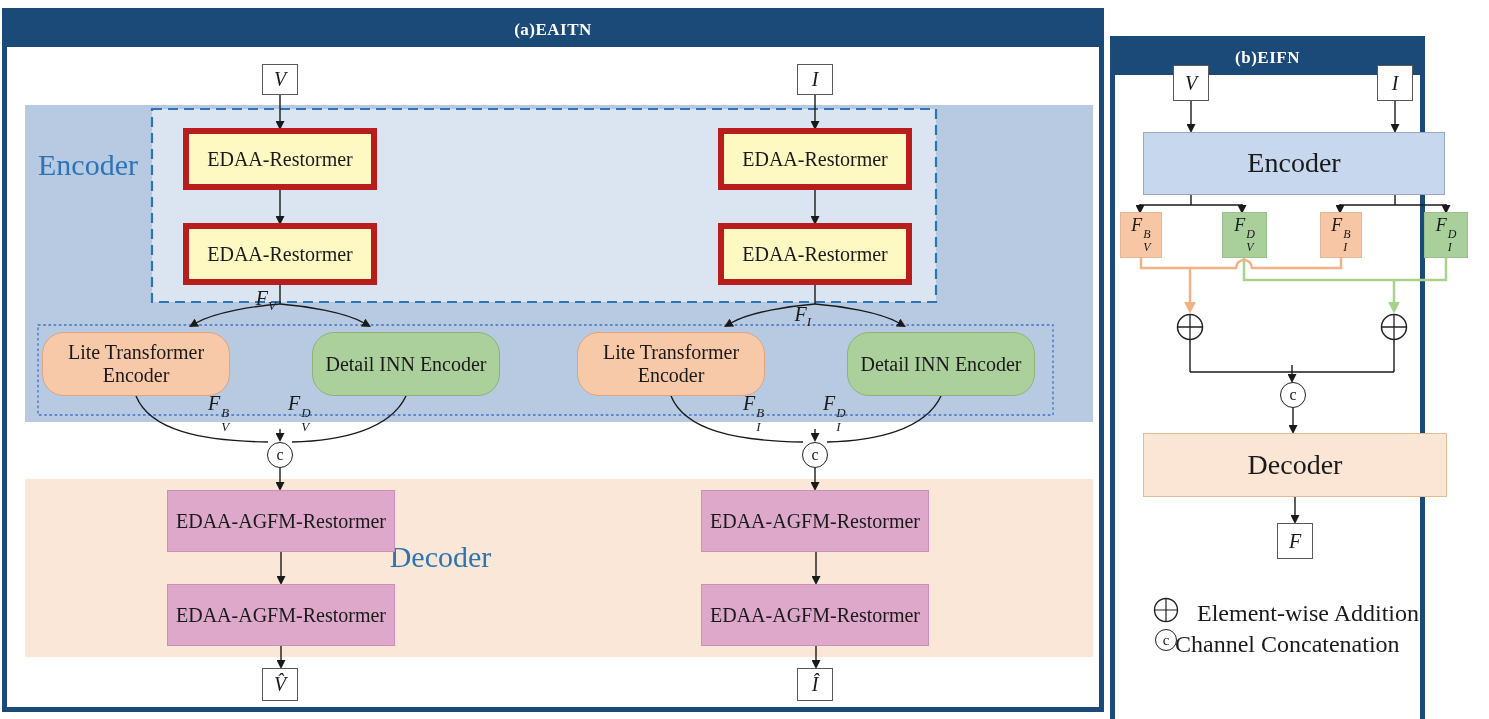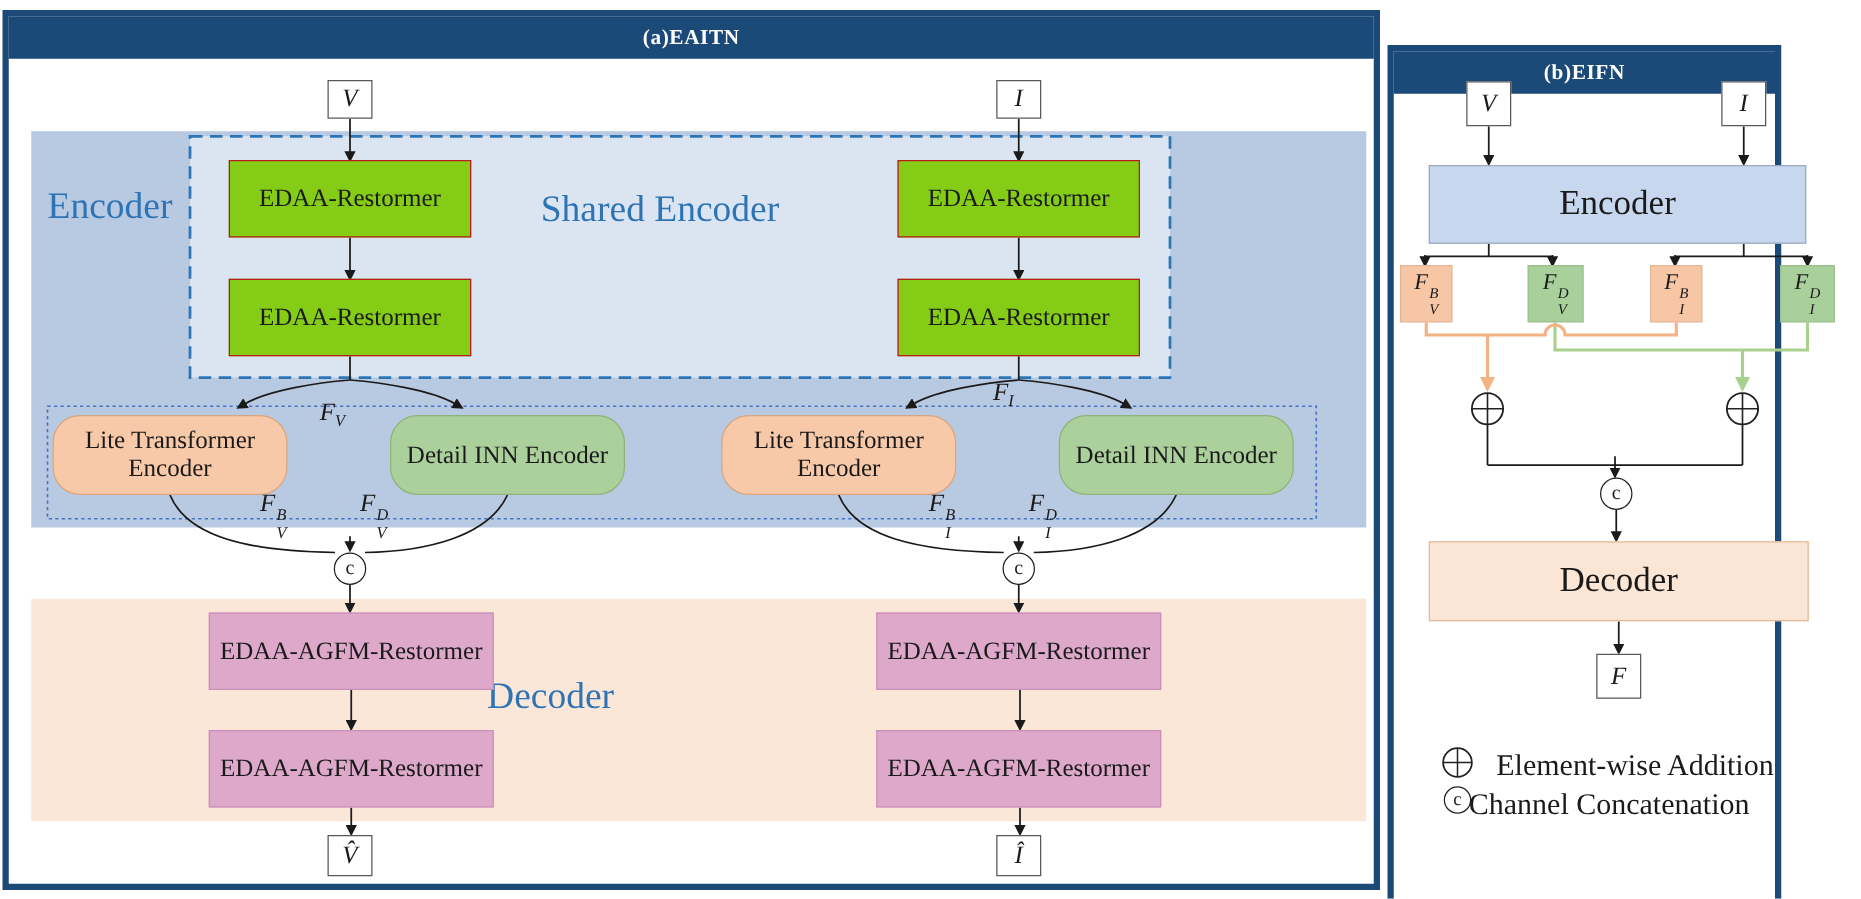--- a/index.html
+++ b/index.html
@@ -20,21 +20,21 @@
   .region-label{
     position:absolute;color:#2e74b5;font-size:30px;text-align:center;line-height:1;
   }
   .node{
     position:absolute;box-sizing:border-box;display:flex;align-items:center;
     justify-content:center;text-align:center;font-size:20px;line-height:1.15;
   }
   .ionode{
     background:#ffffff;border:1.5px solid #595959;font-style:italic;font-size:20px;
   }
-  .edaa{background:#84cc16;border:1px solid #b91c1c;}
+  .edaa{background:#fef9c3;border:6px solid #b91c1c;}
   .lte{background:#f8c9a8;border:1.5px solid #dca57e;border-radius:22px;padding:0 10px;}
   .inn{background:#abd09c;border:1.5px solid #8fb377;border-radius:22px;}
   .agfm{background:#dda8ca;border:1px solid #cb8fb8;}
   .eifn-enc{background:#c6d7ee;border:1px solid #9aa7bd;font-size:28px;}
   .eifn-dec{background:#fbe5d5;border:1px solid #e3bb97;font-size:28px;}
   .featbox-o{background:#f7c6a5;border:1px solid rgba(0,0,0,0.08);}
   .featbox-g{background:#a9cf9b;border:1px solid rgba(0,0,0,0.08);}
   .ccircle{
     position:absolute;box-sizing:border-box;border-radius:50%;
     background:#ffffff;border:1.5px solid #222222;display:flex;align-items:center;
@@ -132,32 +132,31 @@
       <path d="M1244,258 L1244,280 L1446,280 L1446,258"></path>
       <path d="M1394,280 L1394,303" marker-end="url(#arrG)"></path>
     </g>
     <g stroke="#f4b183" stroke-width="2.5" fill="none">
       <path d="M1141,258 L1141,268 L1236,268 A8,8 0 0 1 1252,268 L1341,268 L1341,258"></path>
       <path d="M1190,268 L1190,303" marker-end="url(#arrO)"></path>
     </g>
   </svg>
 
   <div class="region-label layer3" style="left:20px;top:150px;width:136px;">Encoder</div>
-  <div class="region-label layer3" style="left:400px;top:153px;width:256px;">Shared Encoder</div>
   <div class="region-label layer3" style="left:358px;top:542px;width:165px;">Decoder</div>
 
   <div class="node ionode layer3" style="left:262px;top:64px;width:36px;height:31px;">V</div>
   <div class="node ionode layer3" style="left:797px;top:64px;width:36px;height:31px;">I</div>
 
   <div class="node edaa layer3" style="left:183px;top:128px;width:194px;height:62px;">EDAA-Restormer</div>
   <div class="node edaa layer3" style="left:183px;top:223px;width:194px;height:62px;">EDAA-Restormer</div>
   <div class="node edaa layer3" style="left:718px;top:128px;width:194px;height:62px;">EDAA-Restormer</div>
   <div class="node edaa layer3" style="left:718px;top:223px;width:194px;height:62px;">EDAA-Restormer</div>
 
-  <div class="mlabel layer3" style="left:236px;top:288px;width:40px;text-align:right;margin-top:32px;"><span>F</span><span class="msub">V</span></div>
+  <div class="mlabel layer3" style="left:236px;top:288px;width:40px;text-align:right;"><span>F</span><span class="msub">V</span></div>
   <div class="mlabel layer3" style="left:771px;top:304px;width:40px;text-align:right;"><span>F</span><span class="msub">I</span></div>
 
   <div class="node lte layer3" style="left:42px;top:332px;width:188px;height:64px;">Lite Transformer Encoder</div>
   <div class="node inn layer3" style="left:312px;top:332px;width:188px;height:64px;">Detail INN Encoder</div>
   <div class="node lte layer3" style="left:577px;top:332px;width:188px;height:64px;">Lite Transformer Encoder</div>
   <div class="node inn layer3" style="left:847px;top:332px;width:188px;height:64px;">Detail INN Encoder</div>
 
   <div class="mlabel layer3" style="left:208px;top:393px;"><span>F</span><span class="mstack">
         <span>B</span>
         <span>V</span>

